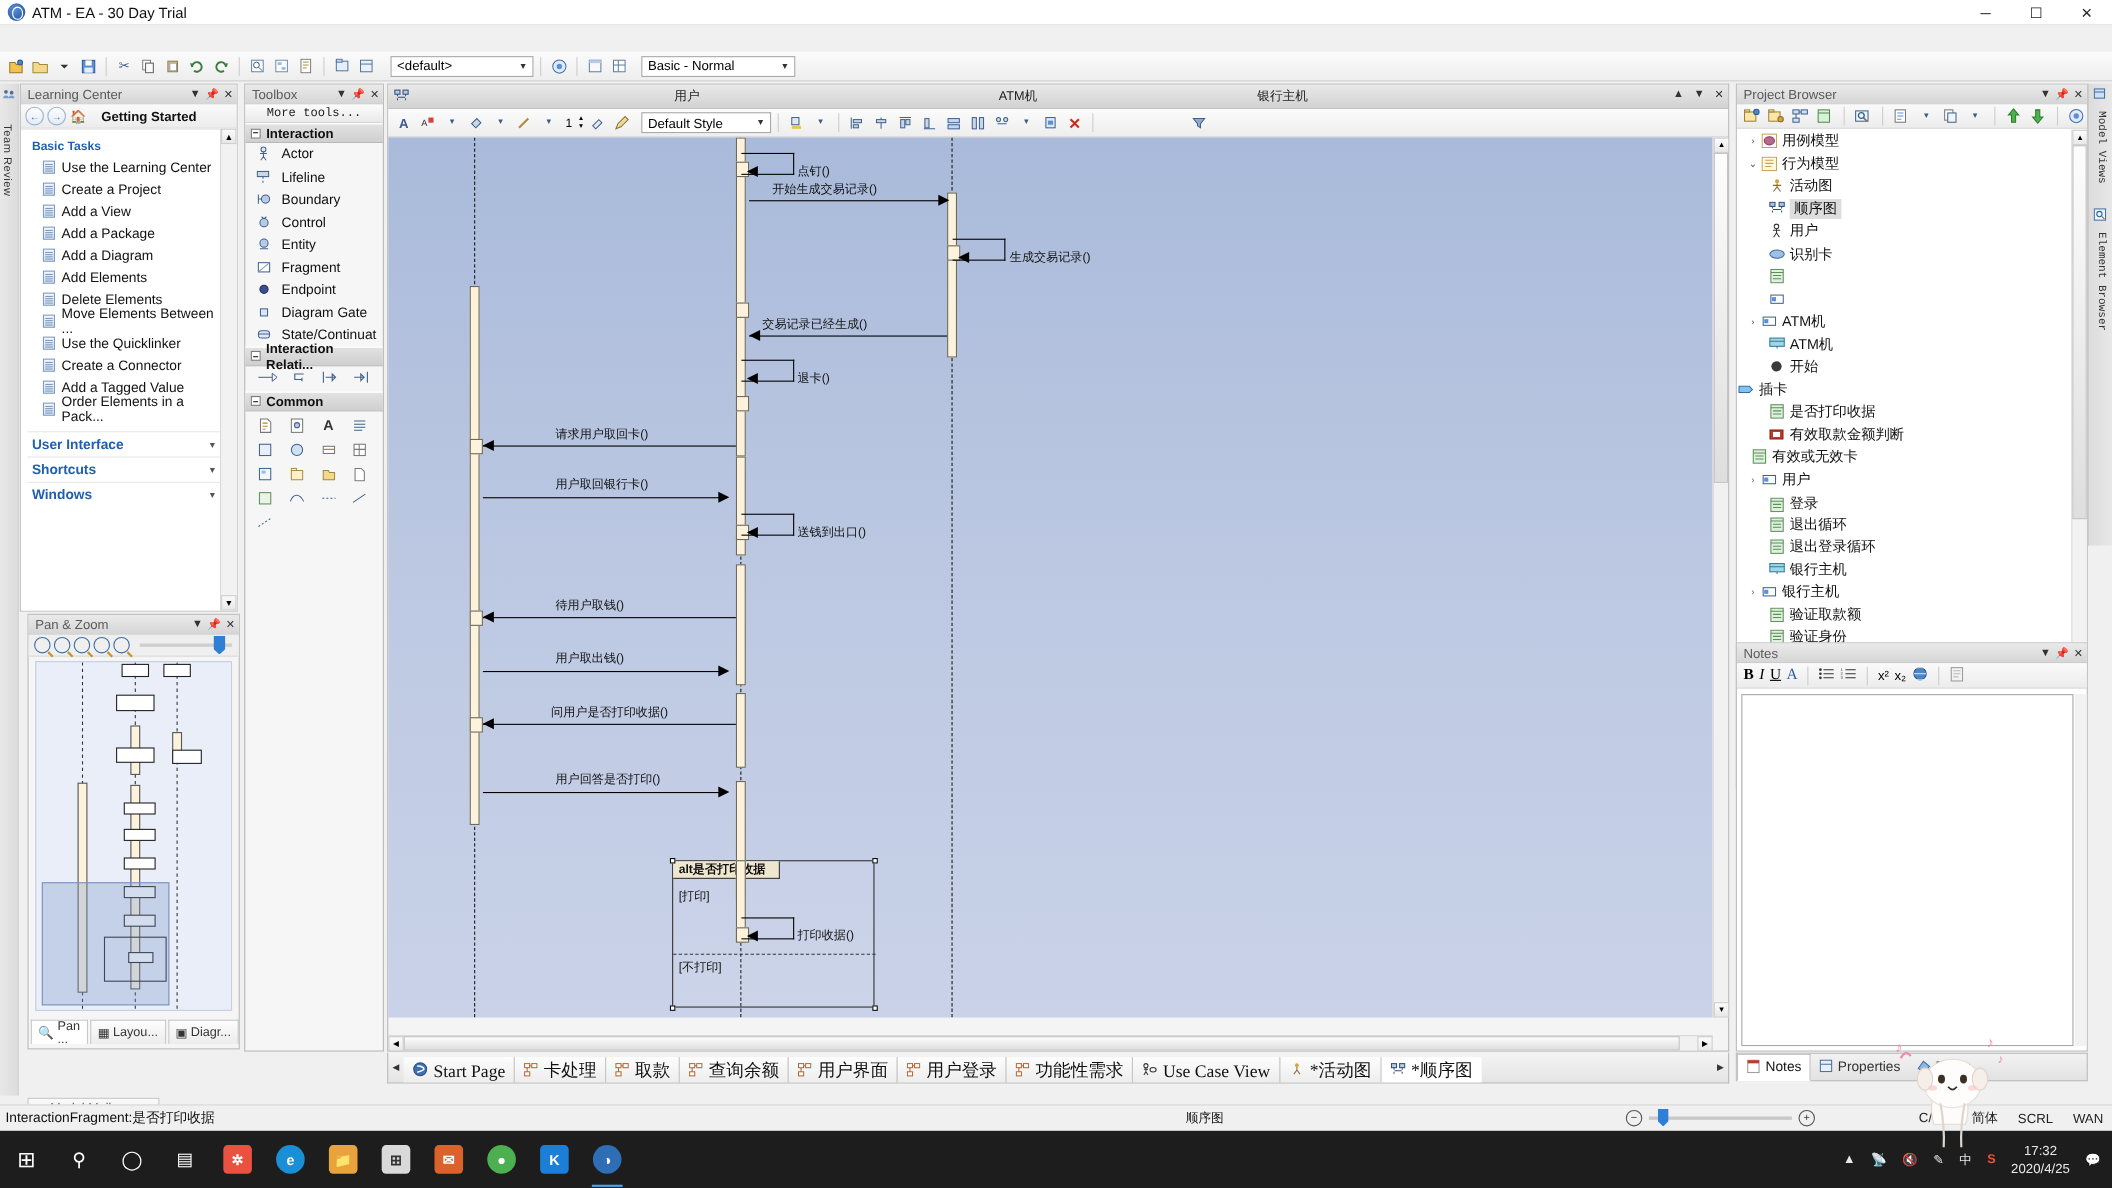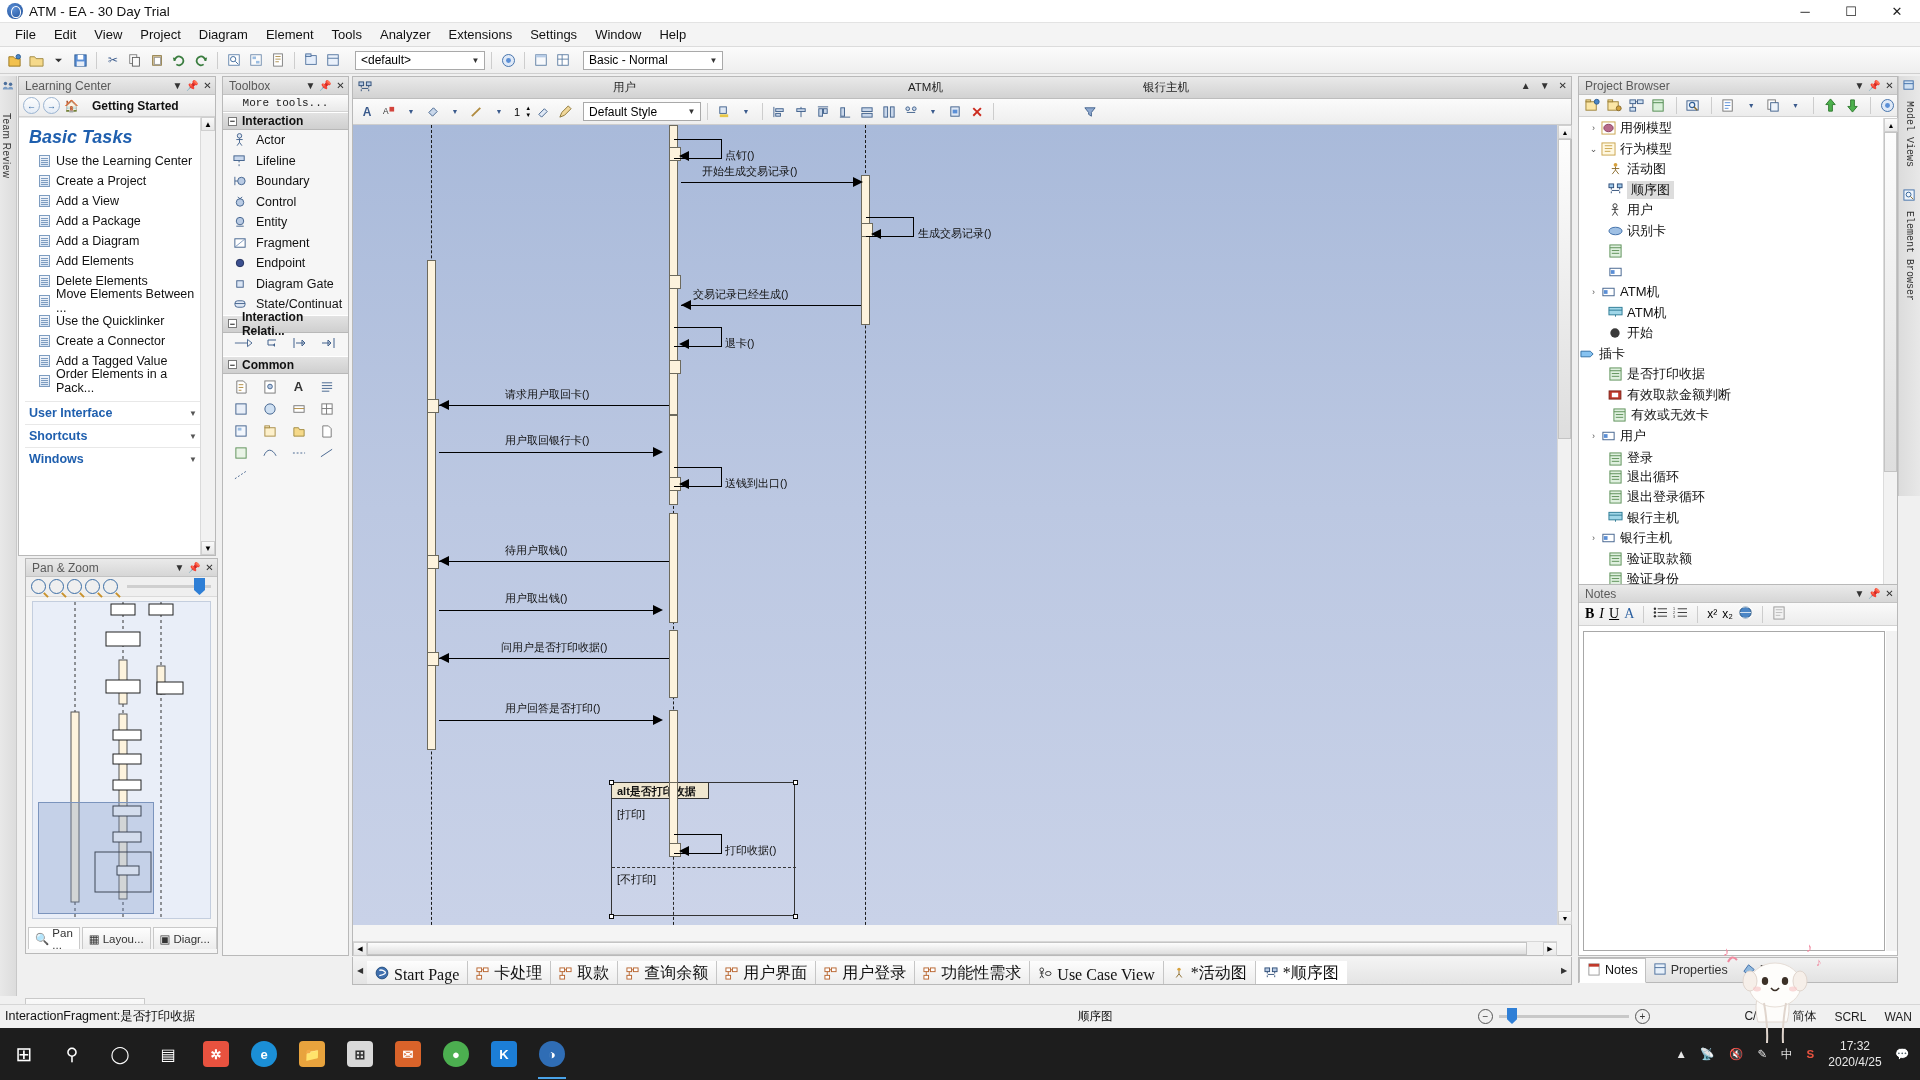--- a/index.html
+++ b/index.html
@@ -82,21 +82,21 @@
       display:flex;align-items:center;justify-content:center;font-size:9px;color:#3c6ea5;}
   .lc-nav .home { border:none;background:none;font-size:12px;color:#d09a1e; }
   .lc-nav .lbl { font-weight:bold;font-size:12px;margin-left:9px;color:#111; }
   .lc-body { position:absolute; left:0; top:40px; right:0; bottom:0; background:#fff;
              border-top:1px solid #e6e6e6; display:flex; }
   .lc-scroll { position:absolute; right:0; top:40px; width:15px; bottom:0;
                background:#f2f2f2; border-left:1px solid #dadada; }
   .lc-scroll .up,.lc-scroll .dn{height:14px;display:flex;align-items:center;justify-content:center;
                font-size:8px;background:linear-gradient(#fafafa,#e7e7e7);border:1px solid #cfcfcf;}
   .lc-content { position:absolute; left:6px; top:44px; width:178px; }
-  .lc-group { font-weight:bold; color:#1f5fae; font-size:18px; margin:6px 0 3px 4px;font-style:italic; }
+  .lc-group { font-weight:bold; color:#1f5fae; font-size:11px; margin:6px 0 3px 4px; }
   .lc-item { display:flex; align-items:center; gap:6px; height:20px; padding-left:14px;
              font-size:12.5px; color:#111; }
   .lc-ico { width:11px;height:12px;background:linear-gradient(#f3f6fb,#d5e2f2);
             border:1px solid #7d9cc0; position:relative; flex:none;}
   .lc-ico:after{content:"";position:absolute;left:1px;top:2px;right:1px;height:1px;
             box-shadow:0 0 0 0 #7d9cc0, 0 2px 0 0 #7d9cc0, 0 4px 0 0 #7d9cc0, 0 6px 0 0 #7d9cc0;
             background:#7d9cc0;}
   .lc-section { border-top:1px solid #e8e8e8; padding:4px 0; display:flex; align-items:center; }
   .lc-section .txt { font-weight:bold; color:#1f5fae; font-size:12.5px; padding-left:4px; }
   .lc-section .car { margin-left:auto; margin-right:6px; font-size:8px; color:#555; }
@@ -270,34 +270,20 @@
   <div class="titlebar">
     <div class="ticon"></div>
     <div class="ttext">ATM - EA - 30 Day Trial</div>
     <div class="wbtns">
       <div class="wbtn">─</div>
       <div class="wbtn">☐</div>
       <div class="wbtn close">✕</div>
     </div>
   </div>
 
-  <div class="menubar">
-    <div class="mi">File</div>
-    <div class="mi">Edit</div>
-    <div class="mi">View</div>
-    <div class="mi">Project</div>
-    <div class="mi">Diagram</div>
-    <div class="mi">Element</div>
-    <div class="mi">Tools</div>
-    <div class="mi">Analyzer</div>
-    <div class="mi">Extensions</div>
-    <div class="mi">Settings</div>
-    <div class="mi">Window</div>
-    <div class="mi">Help</div>
-  </div>
 
   <div class="toolbar">
     <div class="tbtn">
       <svg width="15" height="15" viewBox="0 0 16 16">
           <path d="M2 4h5l1.5 2H14v8H2z" fill="#f2c14e" stroke="#9a7722"></path>
           <circle cx="12" cy="4" r="2.4" fill="#4b86c6" stroke="#2a5c91"></circle>
         </svg>
     </div>
     <div class="tbtn">
       <svg width="15" height="15" viewBox="0 0 16 16">
@@ -1341,21 +1327,21 @@
       </div>
       <div class="pb-row" style="padding-left:28px;">
         <span class="pb-icow">
             <svg width="14" height="10" viewBox="0 0 15 11">
               <rect x="1" y="1" width="13" height="9" fill="#c0392b" stroke="#7d2218"></rect>
               <rect x="4" y="3" width="7" height="5" fill="#fff"></rect>
             </svg>
           </span>
         <span class="pbtxt">有效取款金额判断</span>
       </div>
-      <div class="pb-row" style="padding-left:32px;">
+      <div class="pb-row" style="padding-left:12px;">
         <span class="pb-icow">
             <svg width="15" height="14" viewBox="0 0 16 15">
               <rect x="2" y="1" width="12" height="13" fill="#dff0df" stroke="#5b8f56"></rect>
               <path d="M2 4h12M4 7h8M4 10h8" stroke="#5b8f56"></path>
             </svg>
           </span>
         <span class="pbtxt">有效或无效卡</span>
       </div>
       <div class="pb-row" style="padding-left:8px;">
         <span class="pb-exp">›</span>

